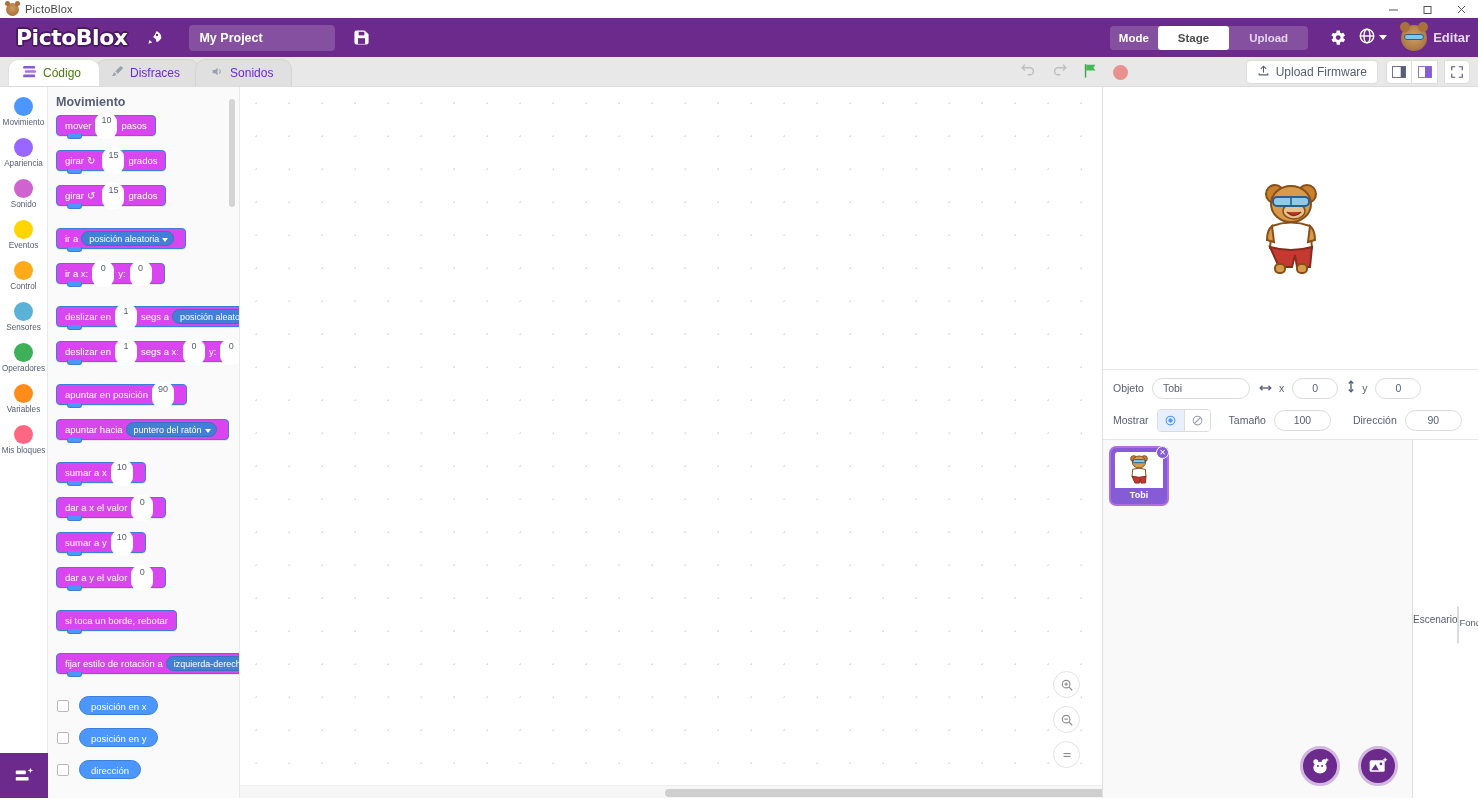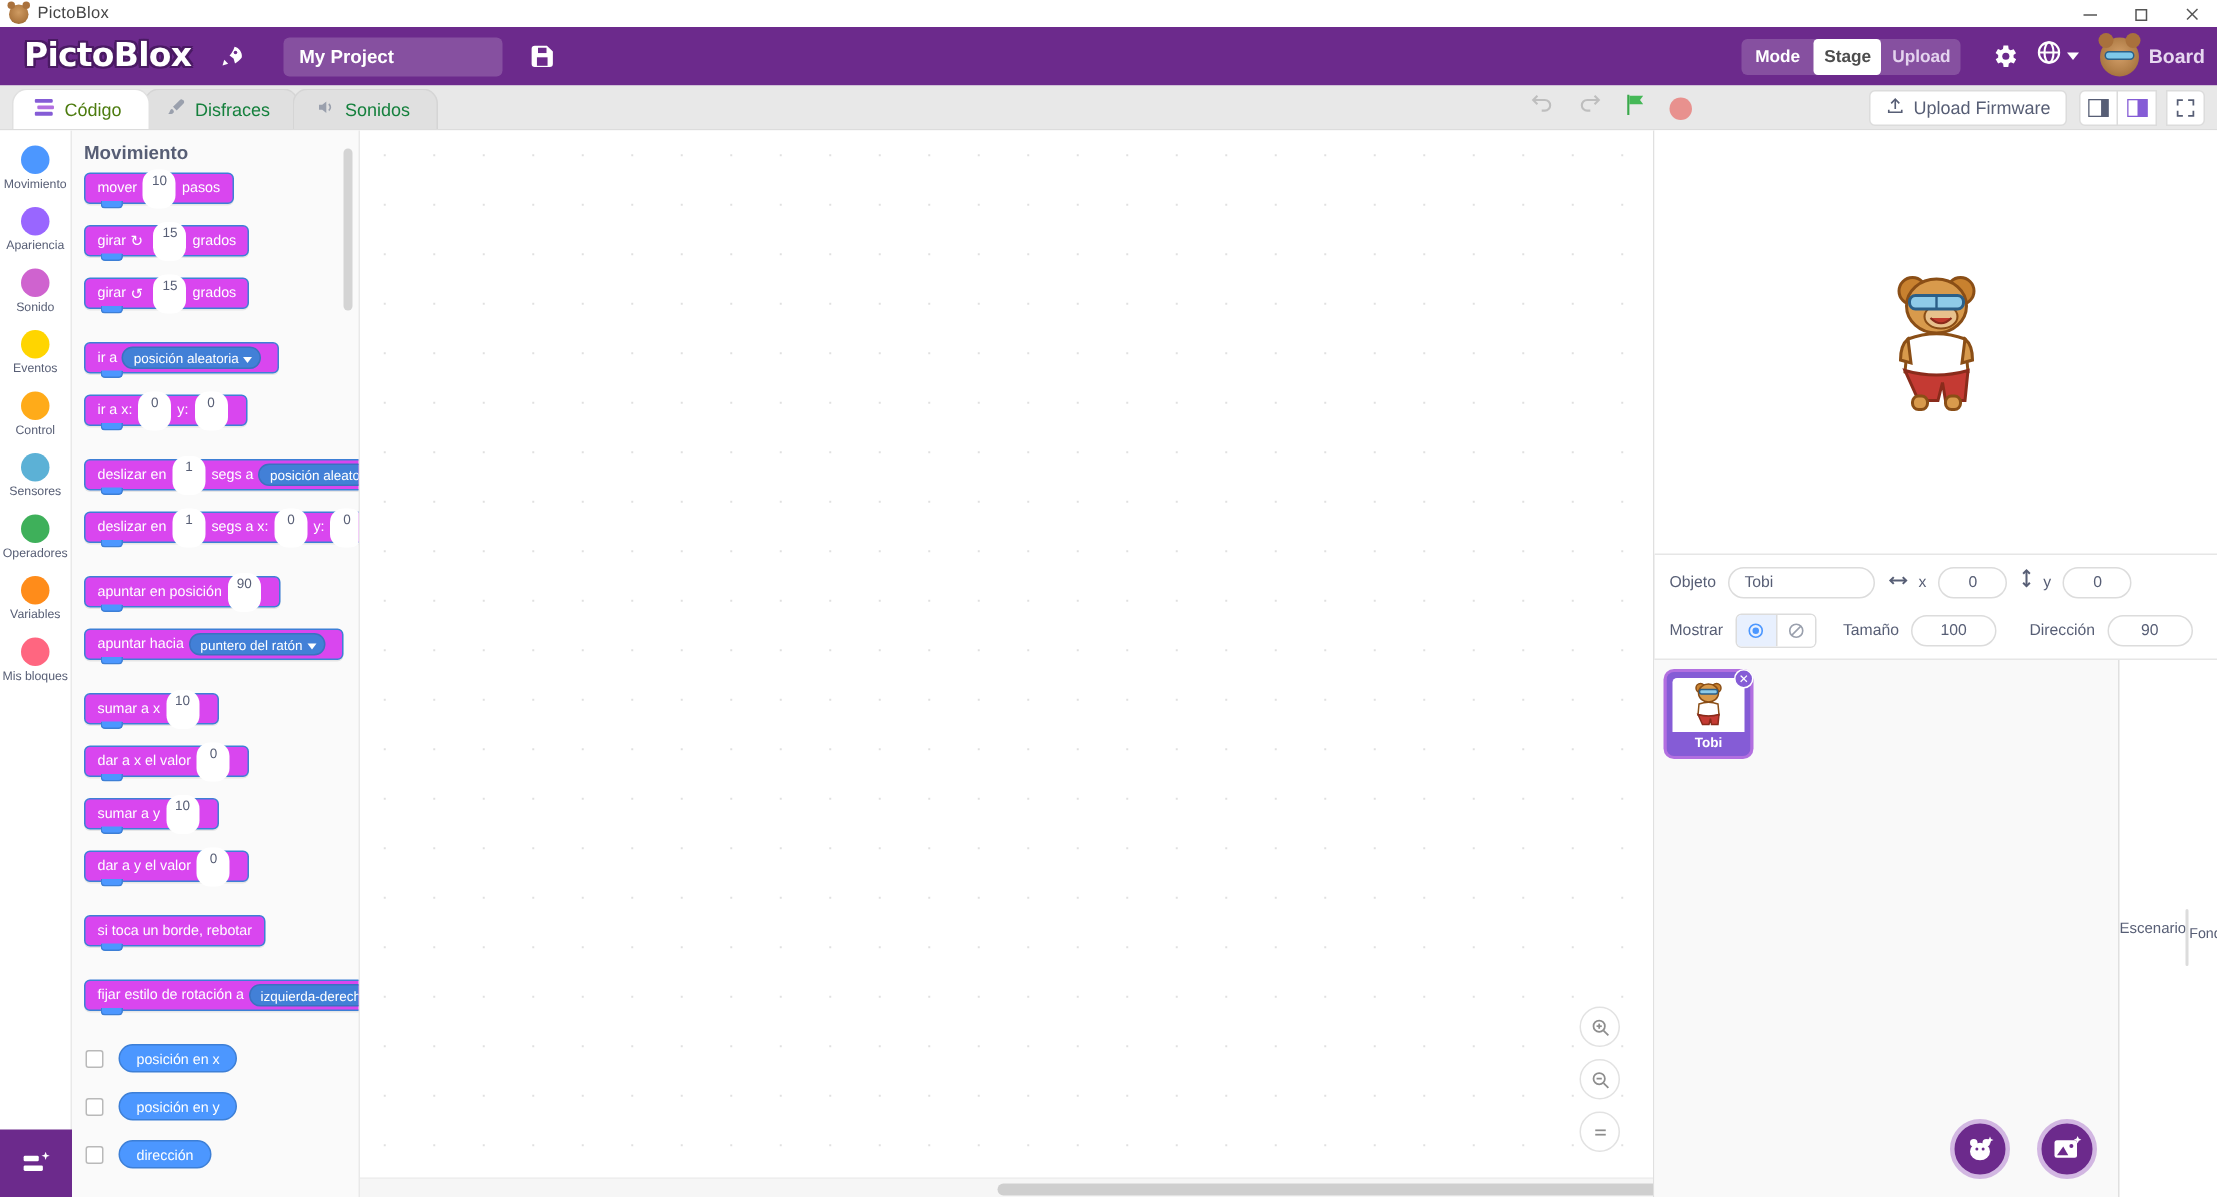--- a/index.html
+++ b/index.html
@@ -84,21 +84,21 @@
   }
   .mode-group {
     display: flex; align-items: center;
     background: rgba(255,255,255,.18);
     border-radius: 4px; height: 24px; overflow: hidden; margin-right: 12px;
   }
   .mode-label {
     color: #fff; font-size: 11.5px; font-weight: bold; padding: 0 9px; line-height: 24px;
   }
   .mode-seg {
-    font-size: 11.5px; font-weight: bold; padding: 0 7px; line-height: 24px;
+    font-size: 11.5px; font-weight: bold; padding: 0 20px; line-height: 24px;
     color: #e4d3ee; cursor: pointer; height: 24px;
   }
   .mode-seg.active { background: #ffffff; color: #4d4d4d; border-radius: 3px; }
   .icon-btn {
     width: 30px; height: 30px; display: flex; align-items: center; justify-content: center;
     cursor: pointer; color: #fff;
   }
   .globe-group { display: flex; align-items: center; gap: 3px; cursor: pointer; padding: 0 4px; }
   .caret { width: 0; height: 0; border-left: 4px solid transparent; border-right: 4px solid transparent; border-top: 5px solid #fff; }
   .login-group { display: flex; align-items: center; gap: 6px; margin-left: 8px; cursor: pointer; }
@@ -123,21 +123,21 @@
     height: 30px; background: #e8e8e8; position: relative;
     display: flex; align-items: flex-end;
     border-bottom: 1px solid #dcdcdc;
   }
   .tabs { display: flex; align-items: flex-end; padding-left: 8px; }
   .tab {
     display: flex; align-items: center; gap: 6px;
     height: 27px; padding: 0 18px 0 14px;
     background: #e0e0e0;
     border-radius: 10px 10px 0 0;
-    font-size: 12px; color: #15803d;
+    font-size: 12px; color: #6d28d9;
     cursor: pointer; margin-right: -4px;
     border: 1px solid #d5d5d5; border-bottom: none;
   }
   .tab.active { background: #ffffff; color: #4d7c0f; z-index: 3; border-color: #e0e0e0; }
   .tabrow-center {
     position: absolute; left: 1020px; top: 0; height: 30px;
     display: flex; align-items: center; gap: 14px;
   }
   .undo-icon, .redo-icon { cursor: pointer; opacity: .45; }
   .greenflag { cursor: pointer; }
@@ -417,21 +417,21 @@
             <line x1="3" y1="12" x2="21" y2="12"></line>
           </svg>
         </span>
         <span class="caret"></span>
       </div>
 
       <div class="login-group">
         <div class="login-avatar">
             <div class="shades"></div>
           </div>
-        <span class="login-text">Board</span>
+        <span class="login-text">Editar</span>
       </div>
     </div>
   </div>
 
   <div class="tabrow">
     <div class="tabs">
       <div class="tab active">
         <span>
           <svg width="14" height="12" viewBox="0 0 16 14">
             <rect x="0" y="0" width="14" height="3" rx="1" fill="#855cd6"></rect>

